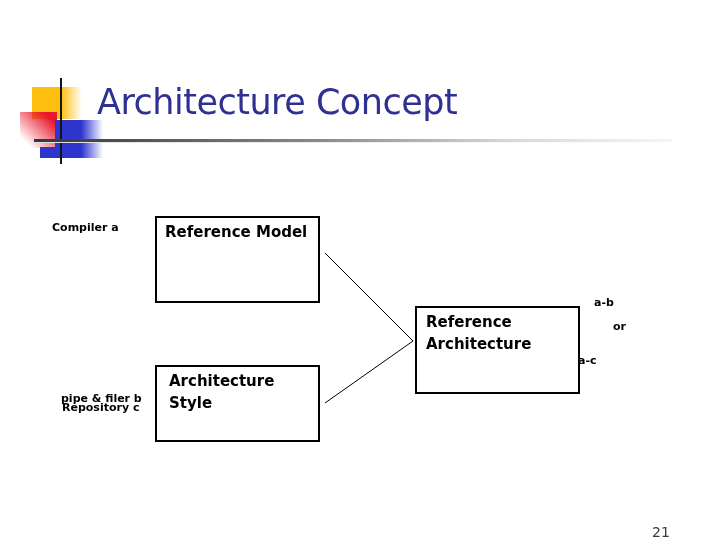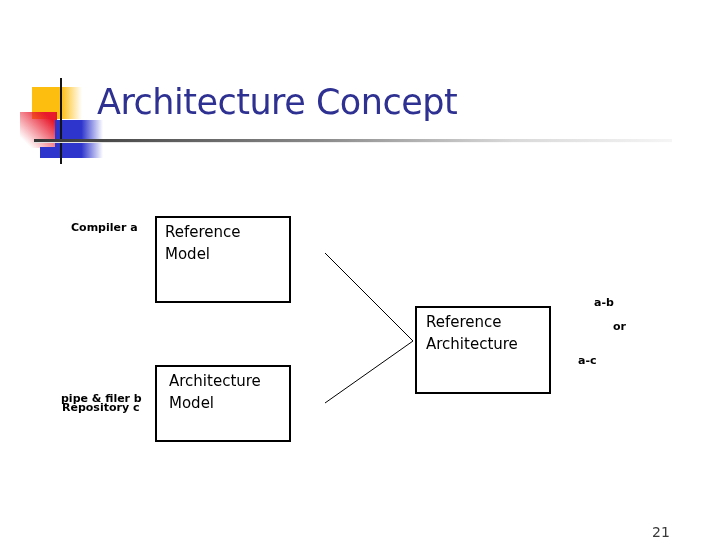--- a/index.html
+++ b/index.html
@@ -54,40 +54,40 @@
     color: #2e3192;
     white-space: nowrap;
   }
   
   .connectors {
     position: absolute;
     left: 0; top: 0; width: 720px; height: 540px;
   }
   .dbox {
     position: absolute;
-    width: 136px;
+    width: 165px;
     border: 2px solid #000000;
     background: #ffffff;
     box-sizing: border-box;
     font-size: 15px;
-    font-weight: normal;
+    font-weight: bold;
     color: #000000;
     line-height: 1.45;
   }
   .dbox-rm { left: 155px; top: 216px; height: 87px; padding: 4px 8px; }
   .dbox-ra { left: 415px; top: 306px; height: 88px; padding: 4px 9px; }
   .dbox-as { left: 155px; top: 365px; height: 77px; padding: 4px 12px; }
   .side-label {
     position: absolute;
     font-size: 11px;
     font-weight: bold;
     color: #000000;
     white-space: nowrap;
   }
-  .lbl-compiler   { left: 52px;  top: 221px; margin-left: 19px; }
+  .lbl-compiler   { left: 52px;  top: 221px; }
   .lbl-pipe       { left: 61px;  top: 392px; }
   .lbl-repository { left: 62px;  top: 401px; }
   .lbl-ab { left: 594px; top: 296px; }
   .lbl-or { left: 613px; top: 320px; }
   .lbl-ac { left: 578px; top: 354px; }
   .page-number {
     position: absolute;
     left: 652px; top: 504px;
     font-size: 14px;
     color: #3a3a3a;
@@ -115,21 +115,21 @@
     <line x1="325" y1="403" x2="413" y2="341" stroke="#000000" stroke-width="1"></line>
   </svg>
 
   <div class="dbox dbox-rm">
     <span>Reference Model</span>
   </div>
   <div class="dbox dbox-ra">
     <span>Reference Architecture</span>
   </div>
   <div class="dbox dbox-as">
-    <span>Architecture Model</span>
+    <span>Architecture Style</span>
   </div>
 
   <div class="side-label lbl-compiler">Compiler a</div>
   <div class="side-label lbl-pipe">pipe &amp; filer b</div>
   <div class="side-label lbl-repository">Repository c</div>
 
   <div class="side-label lbl-ab">a-b</div>
   <div class="side-label lbl-or">or</div>
   <div class="side-label lbl-ac">a-c</div>
 

